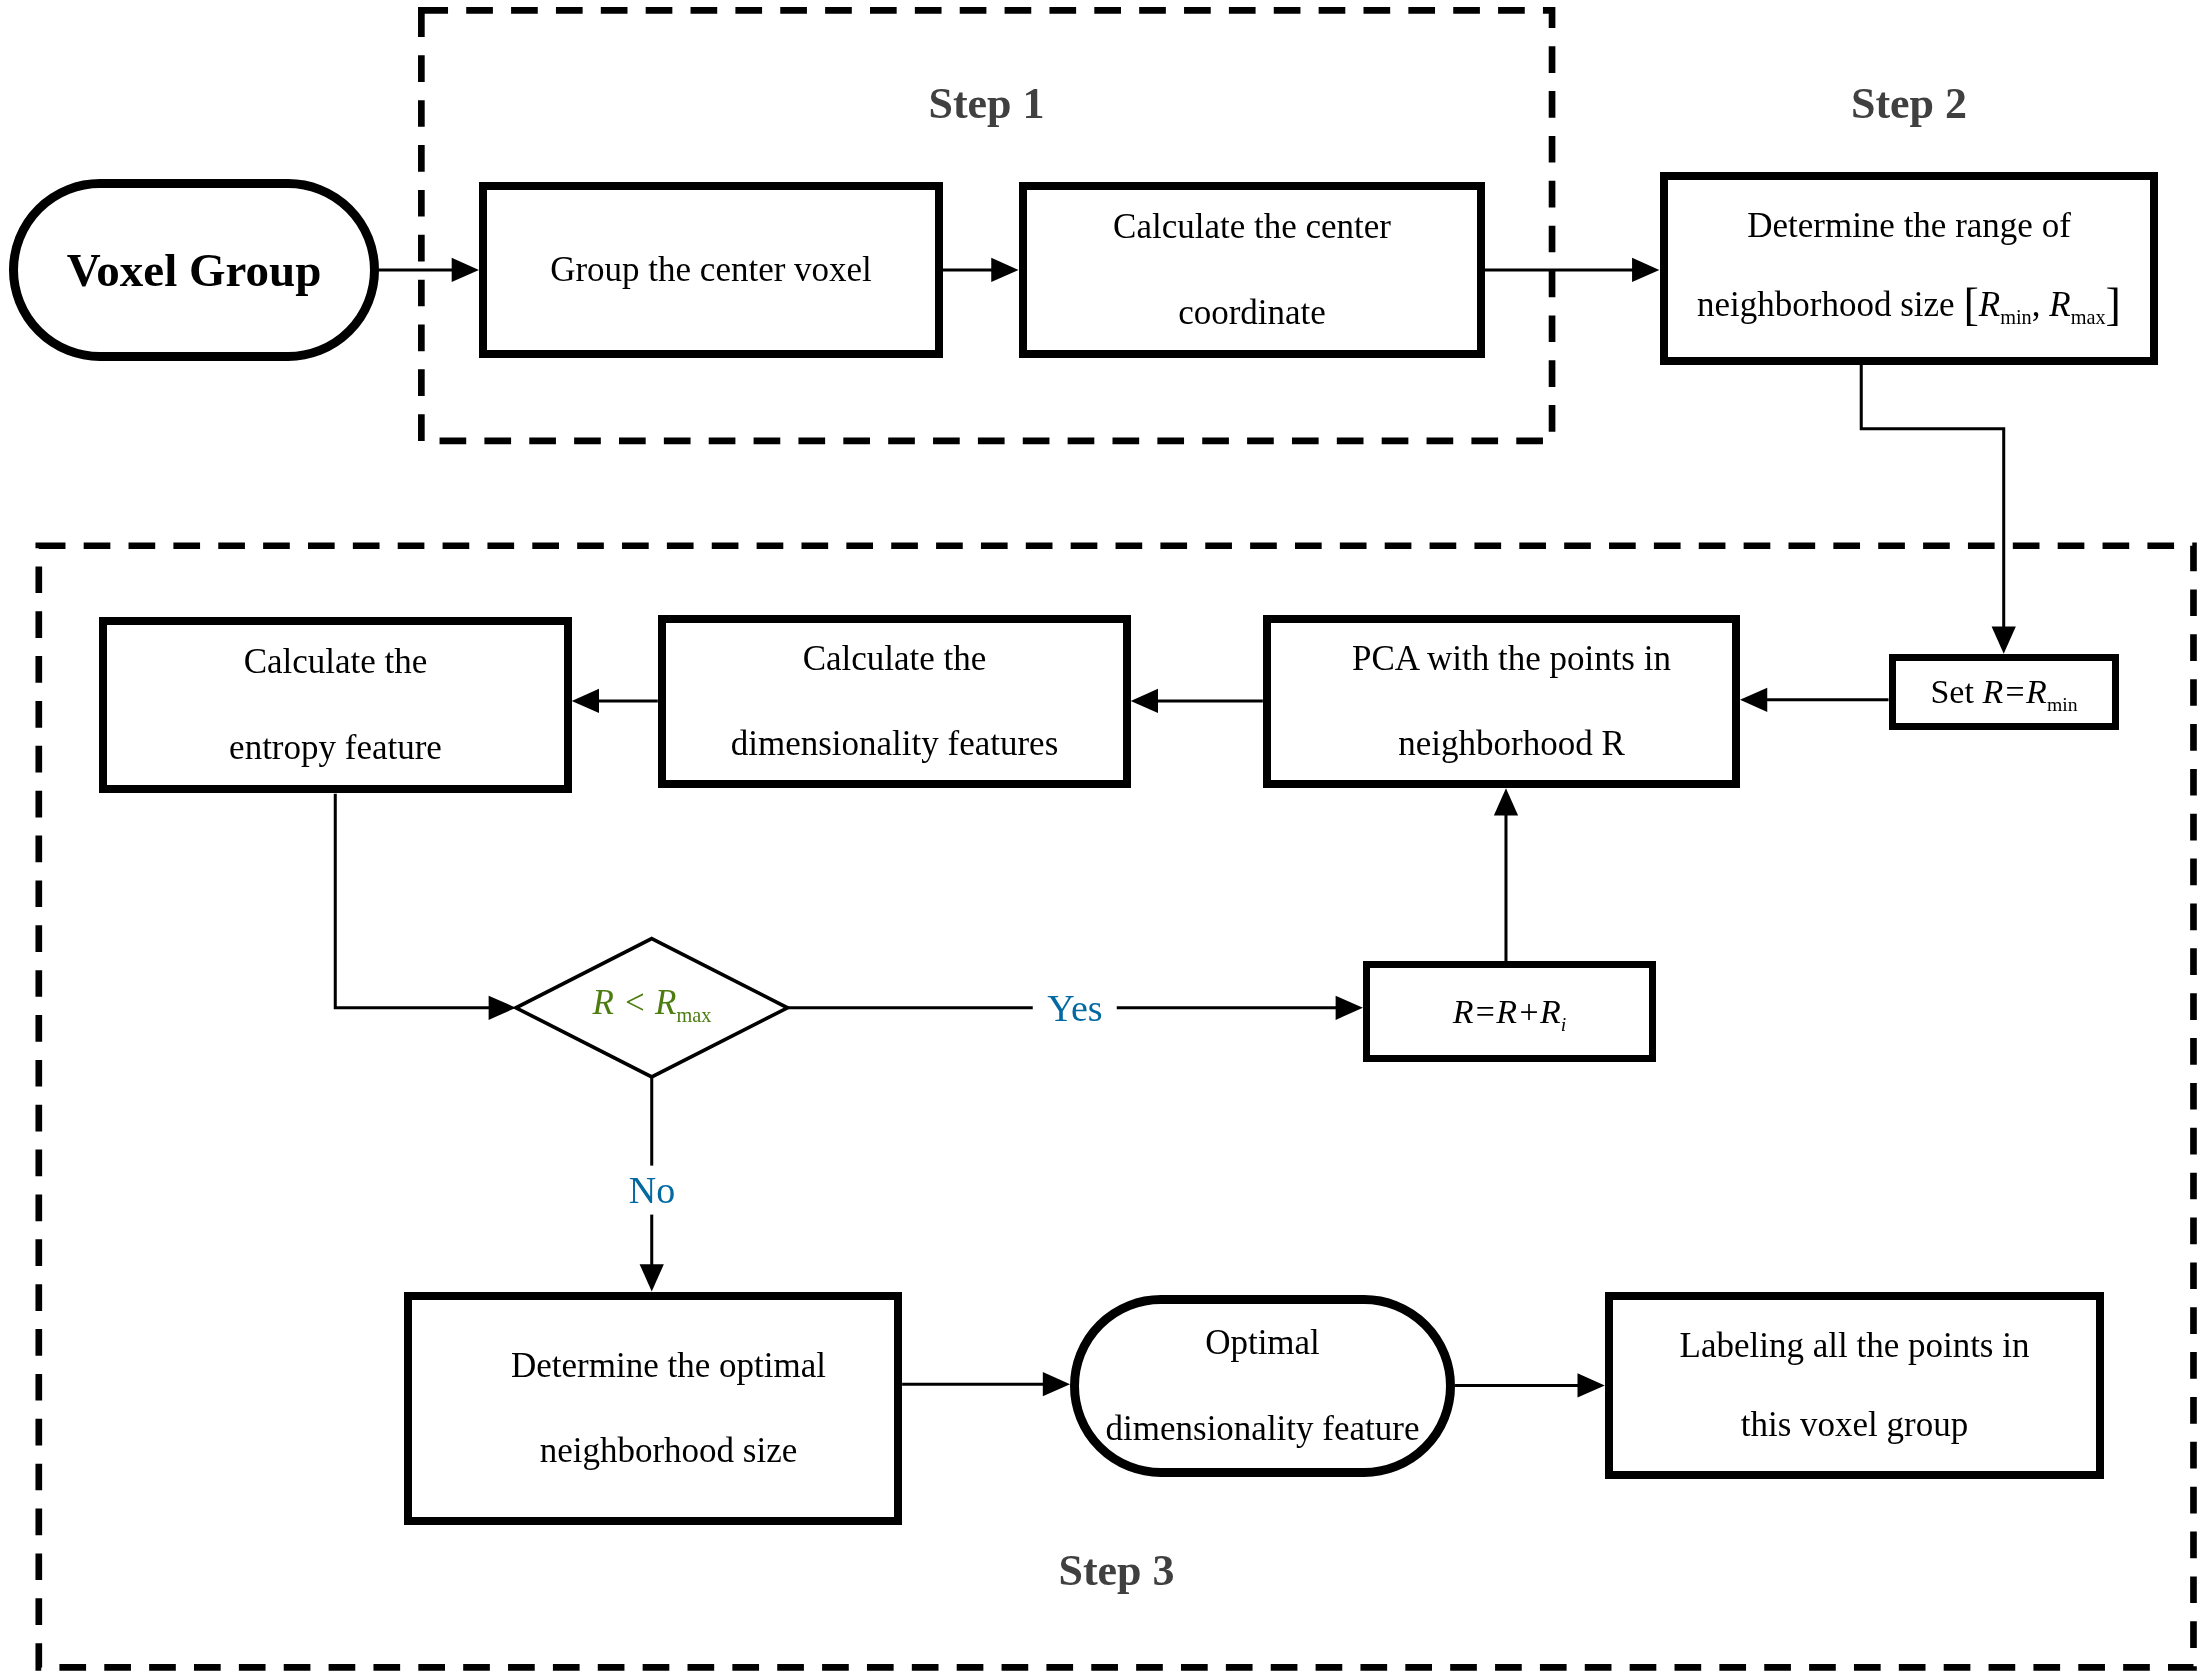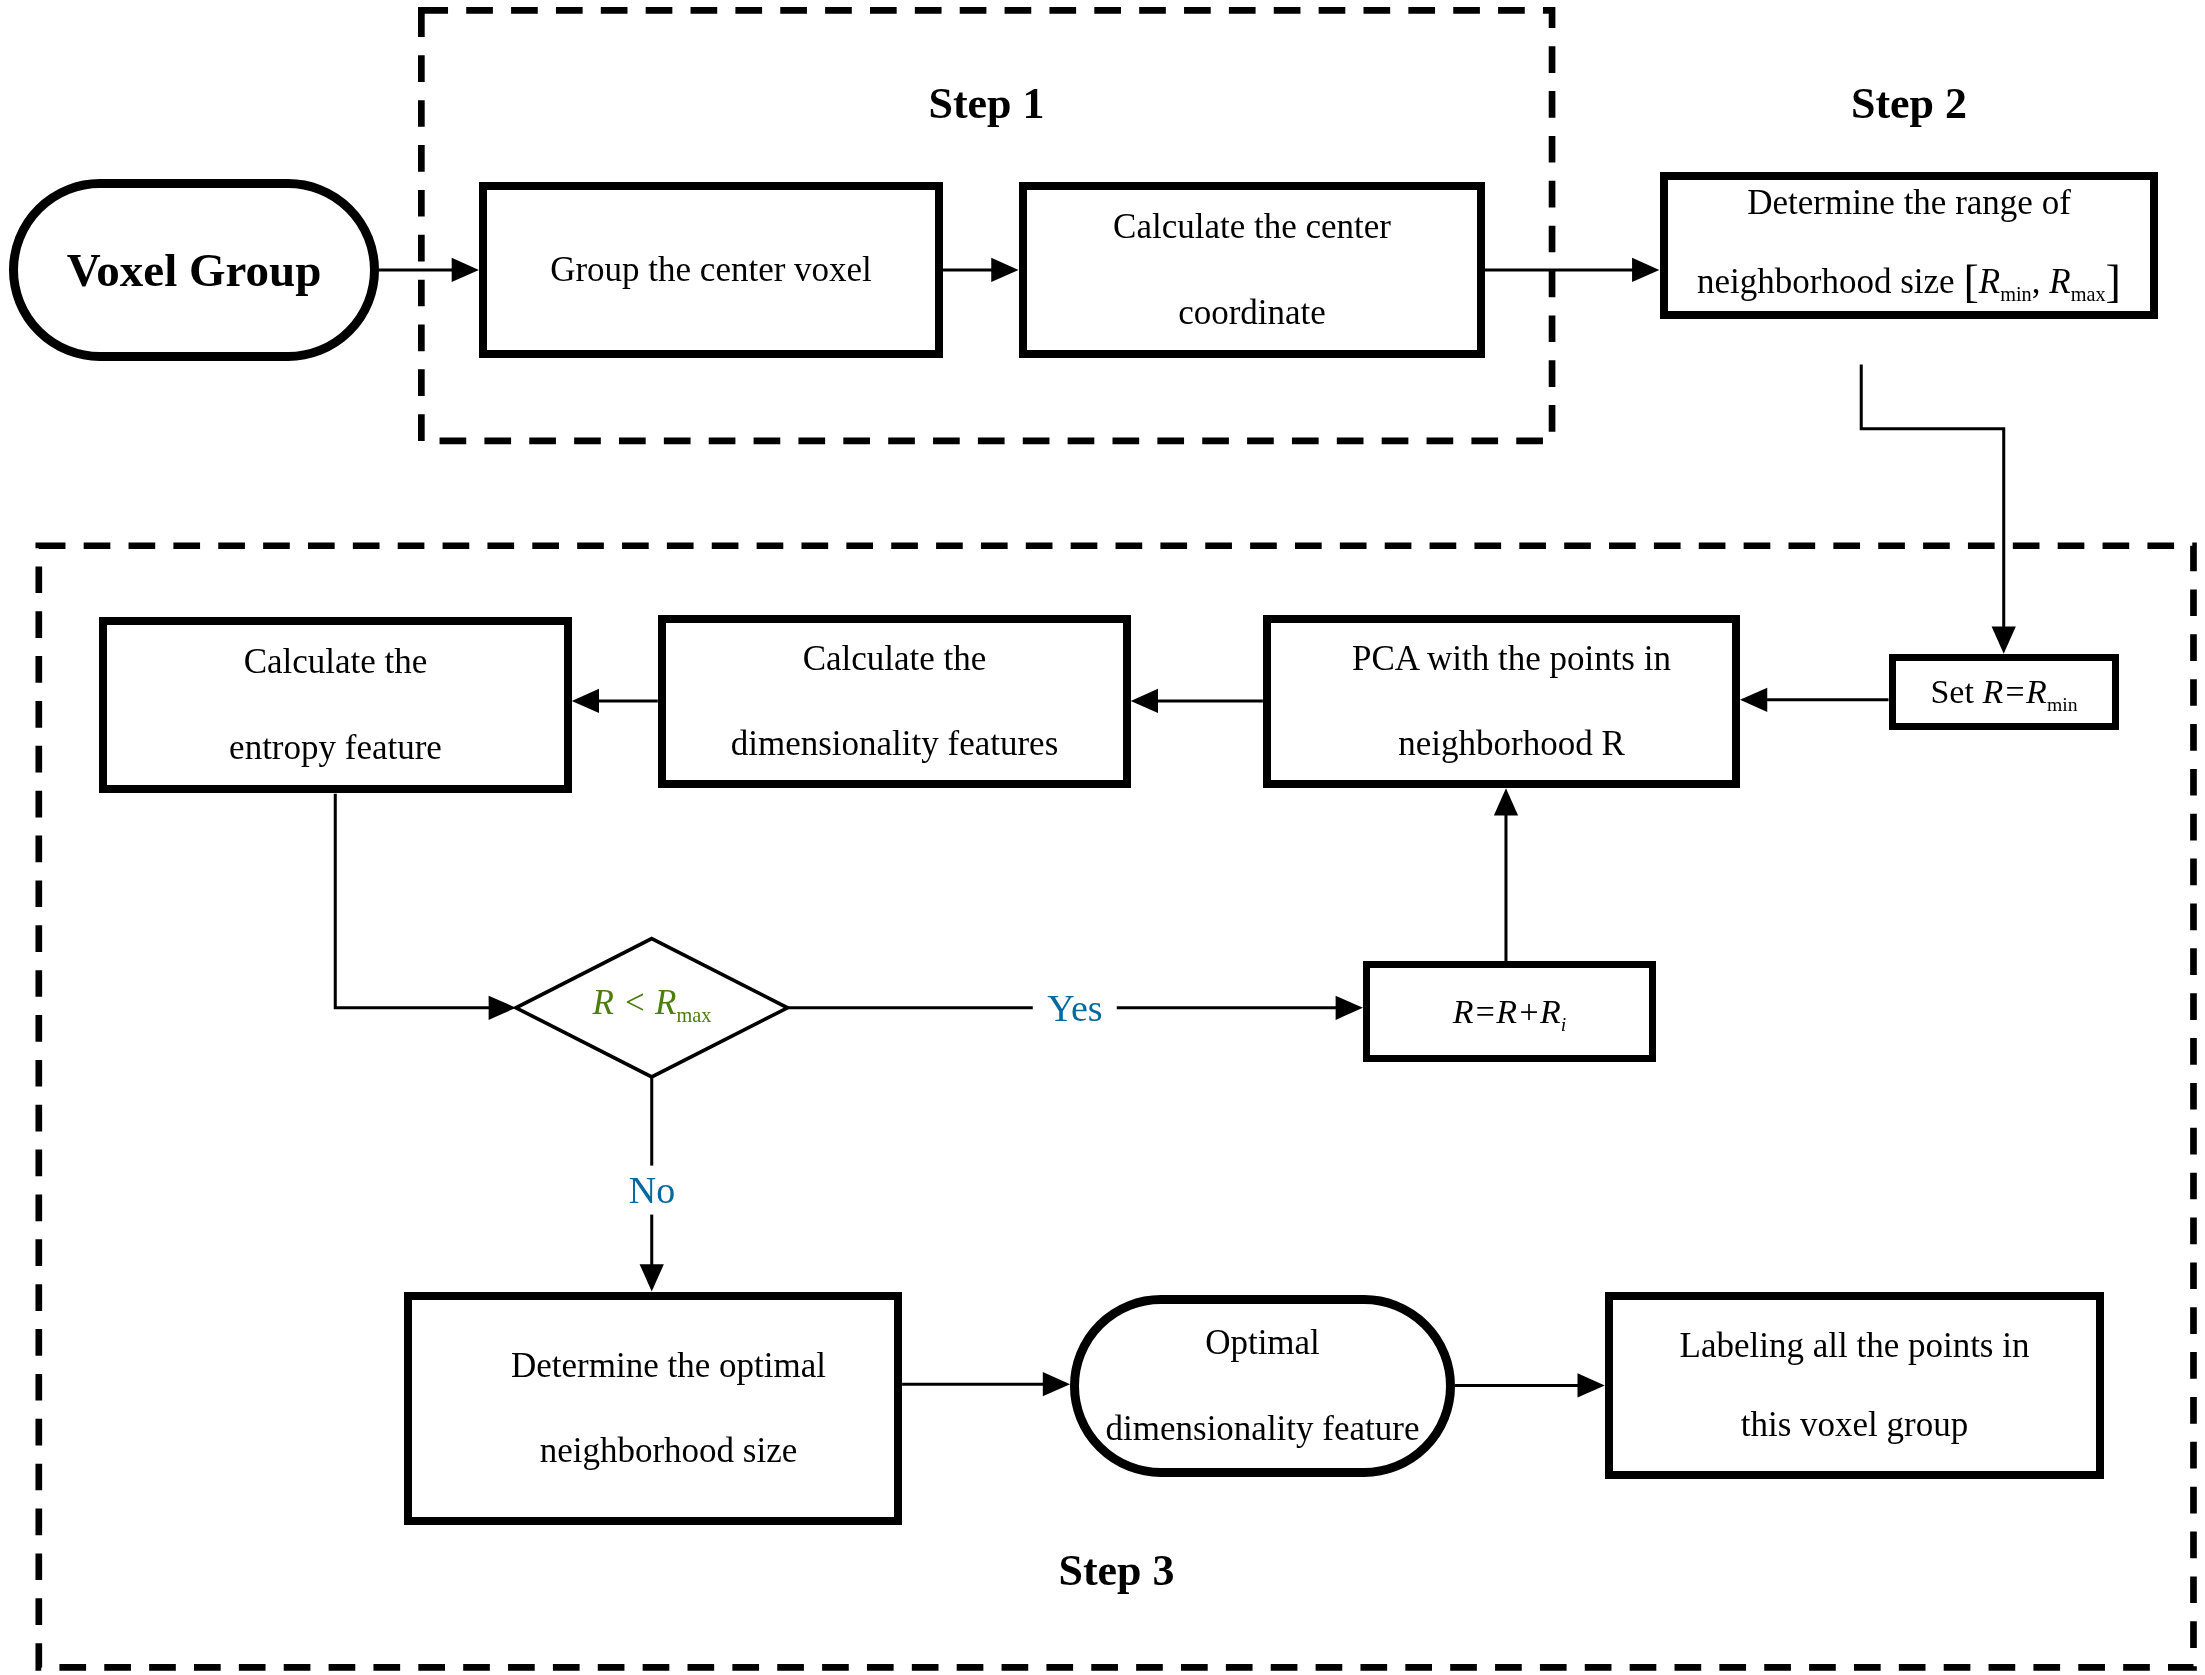--- a/index.html
+++ b/index.html
@@ -52,21 +52,21 @@
   }
   .small-node {
     border-width: 7.3px;
     font-size: 34px;
   }
   .step-title {
     position: absolute;
     font-size: 44px;
     font-weight: bold;
     text-align: center;
-    color: #000000;
+    color: #404040;
     z-index: 2;
     white-space: nowrap;
   }
   .diamond-label {
     position: absolute;
     transform: translate(-50%, -50%);
     font-size: 35px;
     color: #4d7c0f;
     z-index: 3;
     white-space: nowrap;
@@ -156,21 +156,21 @@
 
   <div class="node" style="left:479px; top:182px; width:464px; height:176px;">
     <div class="ln">Group the center voxel</div>
   </div>
 
   <div class="node" style="left:1019px; top:182px; width:466px; height:176px;">
     <div class="ln">Calculate the center</div>
     <div class="ln">coordinate</div>
   </div>
 
-  <div class="node" style="left:1660px; top:172px; width:498px; height:147px; gap:32px;">
+  <div class="node" style="left:1660px; top:172px; width:498px; height:193px; gap:32px;">
     <div class="ln">Determine the range of</div>
     <div class="ln"><span>neighborhood size </span><span class="br">[</span><span class="math">R</span><sub>min</sub><span>, </span><span class="math">R</span><sub>max</sub><span class="br">]</span></div>
   </div>
 
   <div class="node small-node" style="left:1889px; top:654px; width:230px; height:76px;">
     <div class="ln"><span>Set </span><span class="math">R=R</span><sub>min</sub></div>
   </div>
 
   <div class="node" style="left:1263px; top:615px; width:477px; height:173px;padding-left:20px;">
     <div class="ln">PCA with the points in</div>

